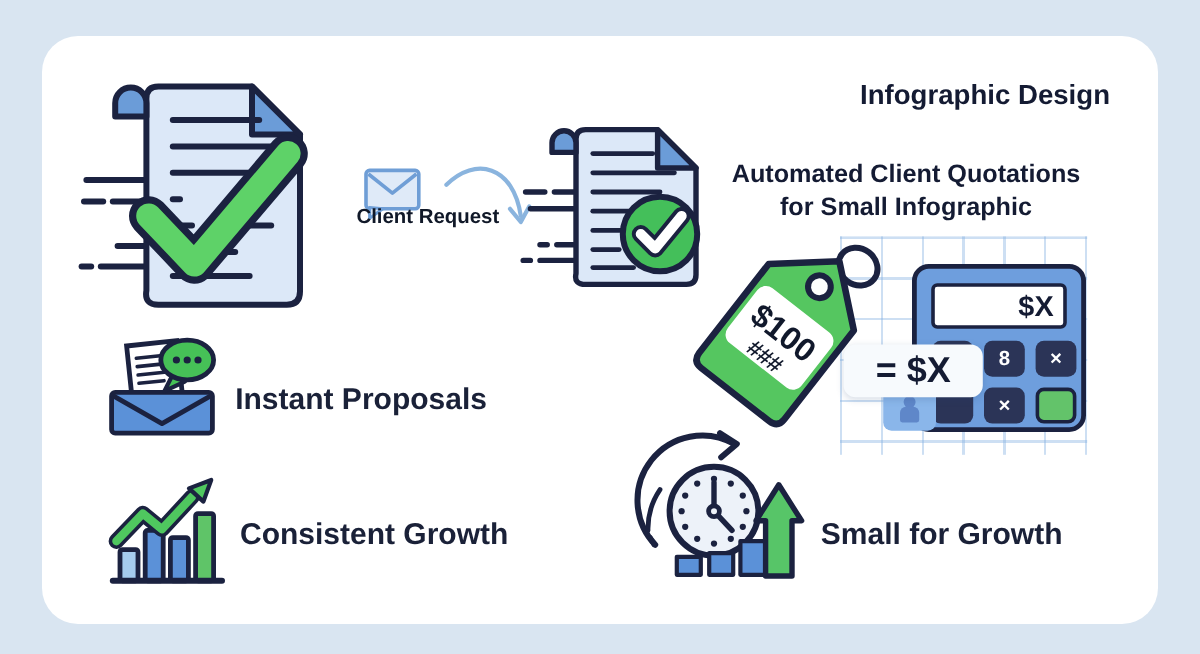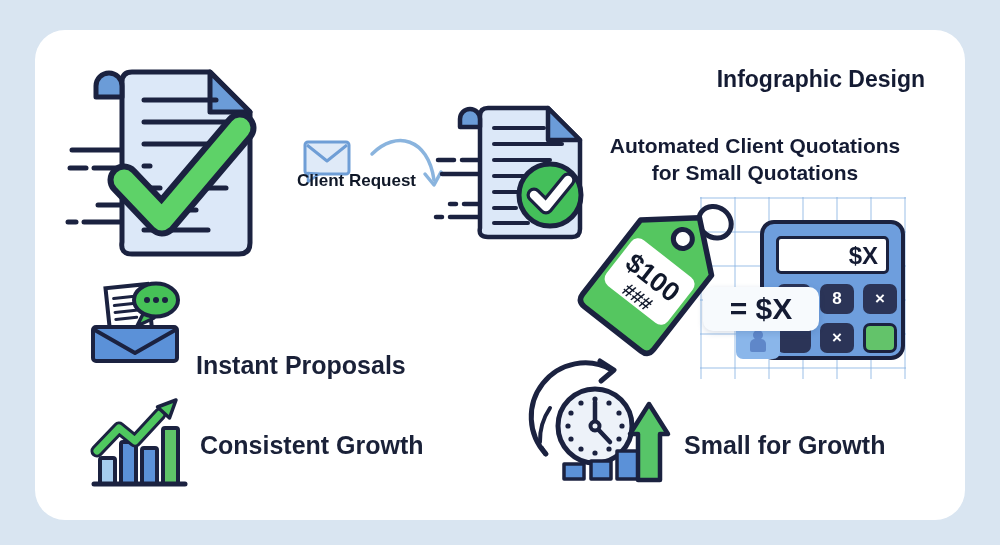--- a/index.html
+++ b/index.html
@@ -153,21 +153,21 @@
   <g>
     <circle cx="118" cy="99" r="31" fill="#44bf5a" stroke="#1b2240" stroke-width="5"></circle>
     <path d="M 102,99 L 114,111 L 136,84" fill="none" stroke="#1b2240" stroke-width="15" stroke-linecap="round" stroke-linejoin="round"></path>
     <path d="M 102,99 L 114,111 L 136,84" fill="none" stroke="#ffffff" stroke-width="8.5" stroke-linecap="round" stroke-linejoin="round"></path>
   </g>
 </svg>
 
 <div class="title">Infographic Design</div>
 <div class="subtitle">
   <div>Automated Client Quotations</div>
-  <div>for Small Quotations</div>
+  <div>for Small Infographic</div>
 </div>
 
 <div class="grid-bg"></div>
 
 <div class="calc">
   <div class="calc-display">$X</div>
   <div class="calc-keys">
     <div class="calc-key">4</div>
     <div class="calc-key">8</div>
     <div class="calc-key">×</div>
@@ -211,21 +211,21 @@
     <path d="M 5,48 L 47,72 L 89,48" fill="none" stroke="#1b2240" stroke-width="4" stroke-linejoin="round"></path>
   </g>
   <g>
     <path d="M 56,31 L 49,45 L 66,37 Z" fill="#46c157" stroke="#1b2240" stroke-width="3.5" stroke-linejoin="round"></path>
     <ellipse cx="68" cy="19" rx="22" ry="16.5" fill="#46c157" stroke="#1b2240" stroke-width="4"></ellipse>
     <circle cx="59" cy="19" r="3" fill="#1b2240"></circle>
     <circle cx="68" cy="19" r="3" fill="#1b2240"></circle>
     <circle cx="77" cy="19" r="3" fill="#1b2240"></circle>
   </g>
 </svg>
-<div class="feature-label" style="left:196px; top:319px;margin-top:32px;">Instant Proposals</div>
+<div class="feature-label" style="left:196px; top:319px;">Instant Proposals</div>
 
 <svg style="left:92px; top:396px;" width="96" height="94" viewBox="0 0 96 94">
   <g stroke="#1b2240" stroke-width="4" stroke-linejoin="round">
     <rect x="8" y="62" width="15" height="26" rx="2" fill="#a5ccee"></rect>
     <rect x="29" y="46" width="15" height="42" rx="2" fill="#5b91d8"></rect>
     <rect x="50" y="52" width="15" height="36" rx="2" fill="#5b91d8"></rect>
     <rect x="71" y="32" width="15" height="56" rx="2" fill="#5fc468"></rect>
   </g>
   <line x1="2" y1="88" x2="93" y2="88" stroke="#1b2240" stroke-width="5" stroke-linecap="round"></line>
   <g>

